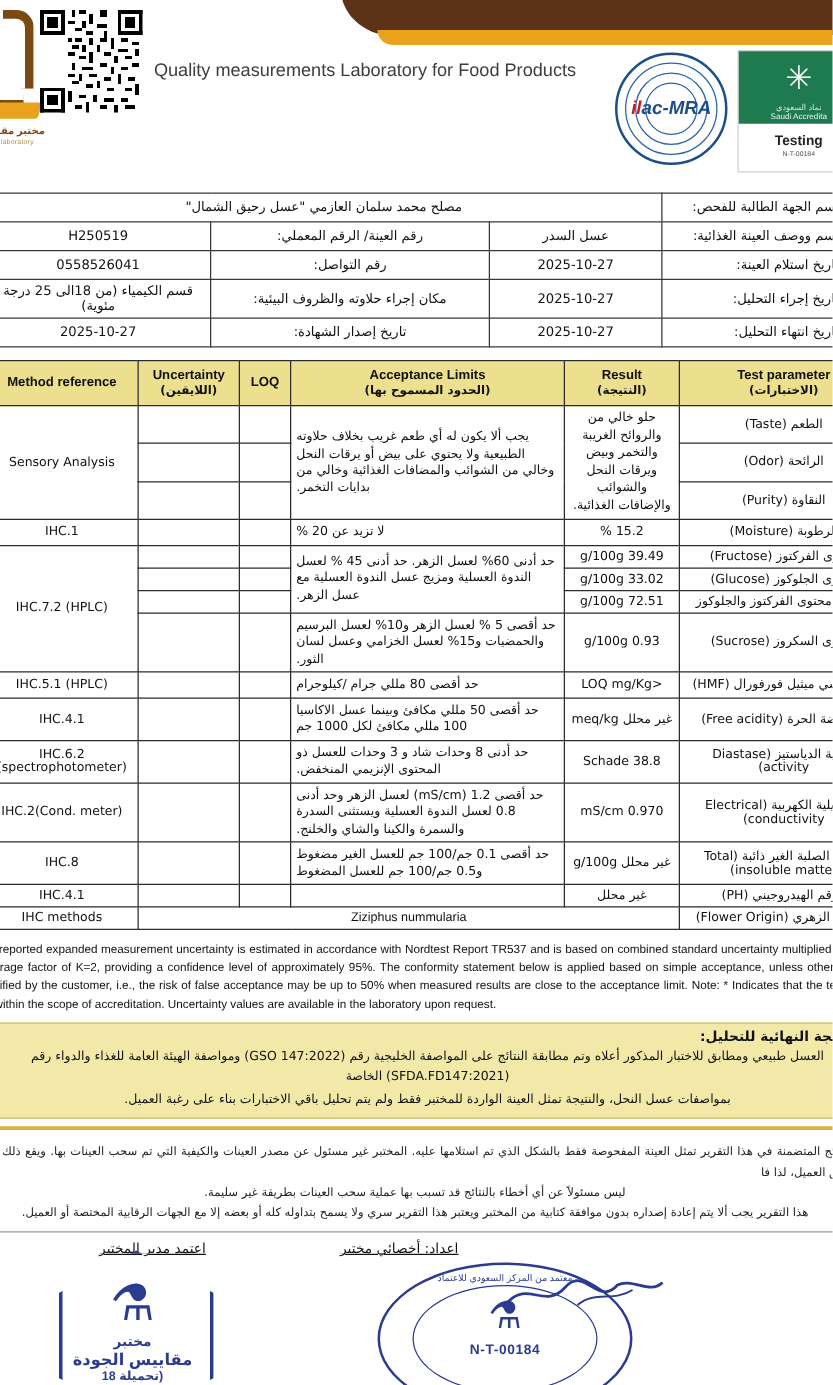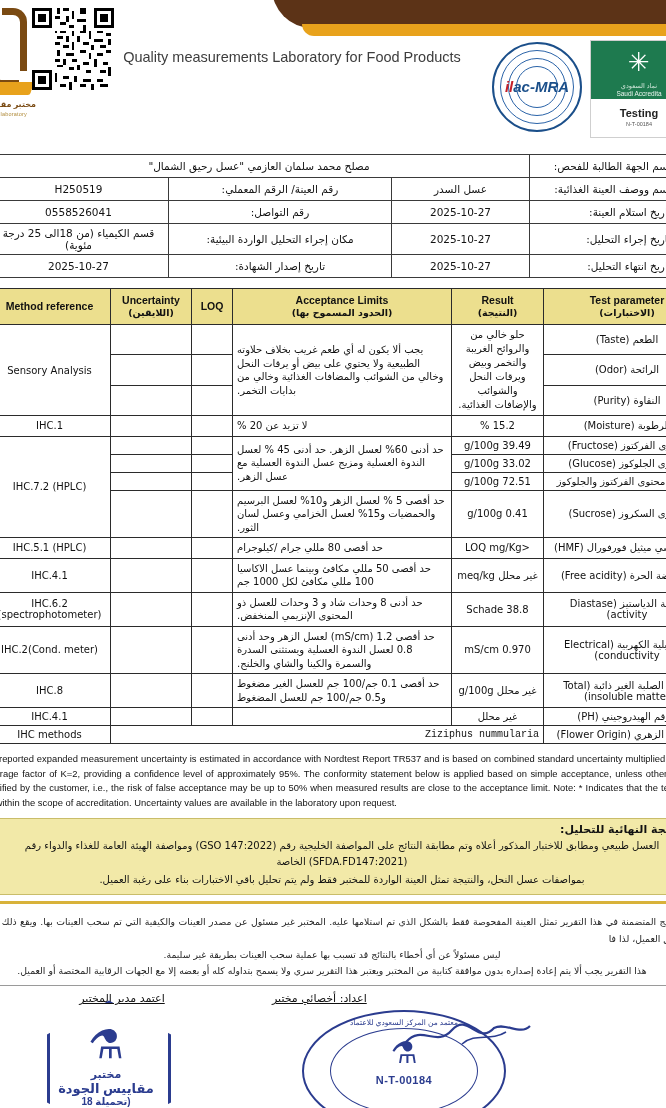--- a/index.html
+++ b/index.html
@@ -302,21 +302,21 @@
       </tr>
       <tr>
         <td class="lbl">تاريخ استلام العينة:</td>
         <td class="val">2025-10-27</td>
         <td class="val">رقم التواصل:</td>
         <td class="val">0558526041</td>
       </tr>
       <tr>
         <td class="lbl">تاريخ إجراء التحليل:</td>
         <td class="val">2025-10-27</td>
-        <td class="val">مكان إجراء التحليل الواردة البيئية:</td>
+        <td class="val">مكان إجراء حلاوته والظروف البيئية:</td>
         <td class="val">قسم الكيمياء (من 18الى 25 درجة مئوية)</td>
       </tr>
       <tr>
         <td class="lbl">تاريخ انتهاء التحليل:</td>
         <td class="val">2025-10-27</td>
         <td class="val">تاريخ إصدار الشهادة:</td>
         <td class="val">2025-10-27</td>
       </tr>
     </tbody>
   </table>
@@ -393,21 +393,21 @@
         <td class="c-unc empty"></td>
       </tr>
       <tr>
         <td class="c-param">مجموع محتوى الفركتوز والجلوكوز</td>
         <td class="c-result">72.51 g/100g</td>
         <td class="c-loq empty"></td>
         <td class="c-unc empty"></td>
       </tr>
       <tr>
         <td class="c-param">محتوى السكروز (Sucrose)</td>
-        <td class="c-result">0.41 g/100g</td>
+        <td class="c-result">0.93 g/100g</td>
         <td class="c-accept">حد أقصى 5 % لعسل الزهر و10% لعسل البرسيم والحمضيات و15% لعسل الخزامي وعسل لسان الثور.</td>
         <td class="c-loq empty"></td>
         <td class="c-unc empty"></td>
       </tr>
 
       <tr>
         <td class="c-param">هيدروكسي ميثيل فورفورال (HMF)</td>
         <td class="c-result">&lt;LOQ mg/Kg</td>
         <td class="c-accept">حد أقصى 80 مللي جرام /كيلوجرام</td>
         <td class="c-loq empty"></td>
@@ -455,21 +455,21 @@
         <td class="c-param">الرقم الهيدروجيني (PH)</td>
         <td class="c-result">غير محلل</td>
         <td class="c-accept empty"></td>
         <td class="c-loq empty"></td>
         <td class="c-unc empty"></td>
         <td class="c-method">IHC.4.1</td>
       </tr>
 
       <tr>
         <td class="c-param">المصدر الزهري (Flower Origin)</td>
-        <td colspan="4" style="text-align:right;font-family:Liberation Mono, monospace">Ziziphus nummularia</td>
+        <td colspan="4" style="text-align:center;font-family:Liberation Sans, sans-serif">Ziziphus nummularia</td>
         <td class="c-method">IHC methods</td>
       </tr>
     </tbody>
   </table>
 
   <div class="note">The reported expanded measurement uncertainty is estimated in accordance with Nordtest Report TR537 and is based on combined standard uncertainty multiplied by a coverage factor of K=2, providing a confidence level of approximately 95%. The conformity statement below is applied based on simple acceptance, unless otherwise specified by the customer, i.e., the risk of false acceptance may be up to 50% when measured results are close to the acceptance limit. Note: * Indicates that the test is not within the scope of accreditation. Uncertainty values are available in the laboratory upon request.</div>
 
   <div class="concl">
     <div class="h">النتيجة النهائية للتحليل:</div>
     <div class="b">العسل طبيعي ومطابق للاختبار المذكور أعلاه وتم مطابقة النتائج على المواصفة الخليجية رقم (GSO 147:2022) ومواصفة الهيئة العامة للغذاء والدواء رقم (SFDA.FD147:2021) الخاصة</div>

